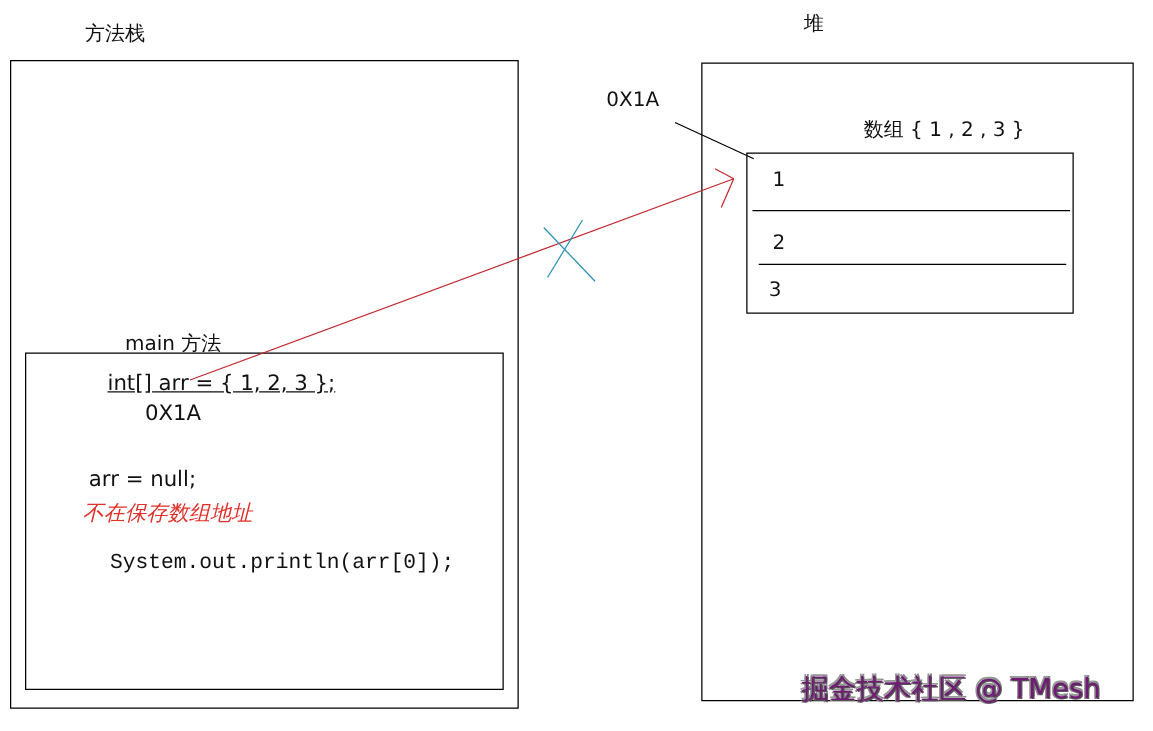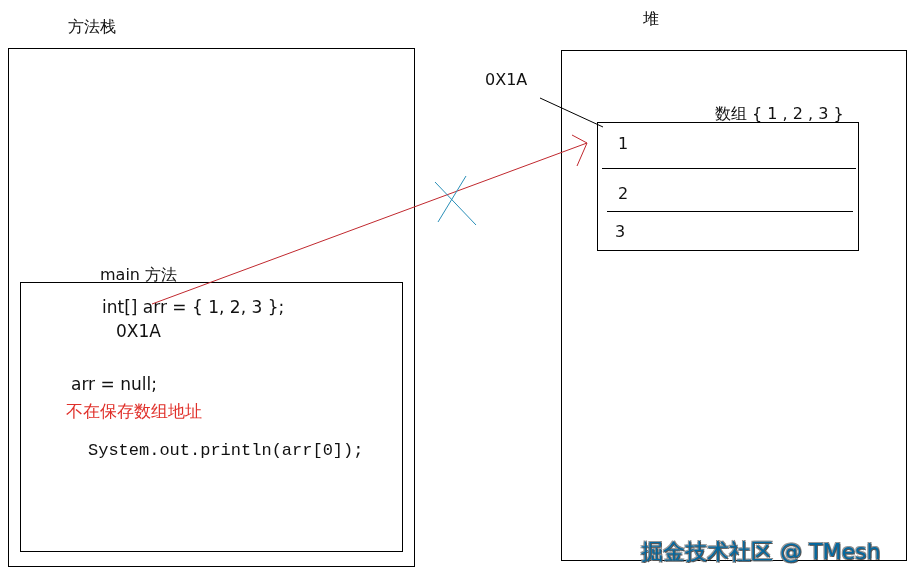--- a/index.html
+++ b/index.html
@@ -3,45 +3,45 @@
   <meta charset="utf-8">
   <style>
     html, body { margin: 0; padding: 0; background: #ffffff; }
     body { width: 922px; height: 585px; position: relative; overflow: hidden;
            font-family: "DejaVu Sans", "Liberation Sans", sans-serif; color: #111; }
     .box { position: absolute; border: 1.5px solid #000; box-sizing: border-box; background: transparent; }
     .label { position: absolute; font-size: 16px; white-space: nowrap; line-height: 1; }
     .code { position: absolute; font-size: 17px; white-space: nowrap; line-height: 1; }
     .red { color: #e0302a; }
     .cell-line { position: absolute; height: 0; border-top: 1.5px solid #000; }
-    .watermark { position: absolute; font-size: 22px; color: #0369a1; white-space: nowrap;
+    .watermark { position: absolute; font-size: 22px; color: #701a75; white-space: nowrap;
                  text-shadow: 1px 1px 0 #555, -1px -1px 0 #999, 1px -1px 0 #888, -1px 1px 0 #888;
                  line-height: 1; }
     svg.overlay { position: absolute; left: 0; top: 0; pointer-events: none; }
   </style>
 </head>
 <body>
 
 <div class="label" style="left:68px; top:19px;">方法栈</div>
 <div class="box" style="left:8px; top:48px; width:407px; height:519px;"></div>
 
 <div class="label" style="left:100px; top:253px;margin-top:14px;">main 方法</div>
 <div class="box" style="left:20px; top:282px; width:383px; height:270px;"></div>
 
-<div class="code" style="left:102px; top:299px;">int[] arr = { 1, 2, 3 };</div>
+<div class="code" style="left:86px; top:299px;text-decoration:underline;">int[] arr = { 1, 2, 3 };</div>
 <div class="code" style="left:116px; top:323px;">0X1A</div>
 <div class="code" style="left:71px; top:376px;">arr = null;</div>
-<div class="code red" style="left:66px; top:403px;">不在保存数组地址</div>
+<div class="code red" style="left:66px; top:403px;font-style:italic;">不在保存数组地址</div>
 <div class="code" style="left:88px; top:442px;font-family:Liberation Mono, monospace;">System.out.println(arr[0]);</div>
 
 <div class="label" style="left:643px; top:11px;">堆</div>
 <div class="box" style="left:561px; top:50px; width:346px; height:511px;"></div>
 
 <div class="label" style="left:485px; top:72px;">0X1A</div>
-<div class="label" style="left:691px; top:106px;margin-left:24px;">数组 { 1 , 2 , 3 }</div>
+<div class="label" style="left:691px; top:96px;">数组 { 1 , 2 , 3 }</div>
 
 <div class="box" style="left:597px; top:122px; width:262px; height:129px;"></div>
 <div class="label" style="left:618px; top:136px;">1</div>
 <div class="cell-line" style="left:602px; top:168px; width:254px;"></div>
 <div class="label" style="left:618px; top:186px;">2</div>
 <div class="cell-line" style="left:607px; top:211px; width:246px;"></div>
 <div class="label" style="left:615px; top:224px;">3</div>
 
 <svg class="overlay" width="922" height="585">
 

